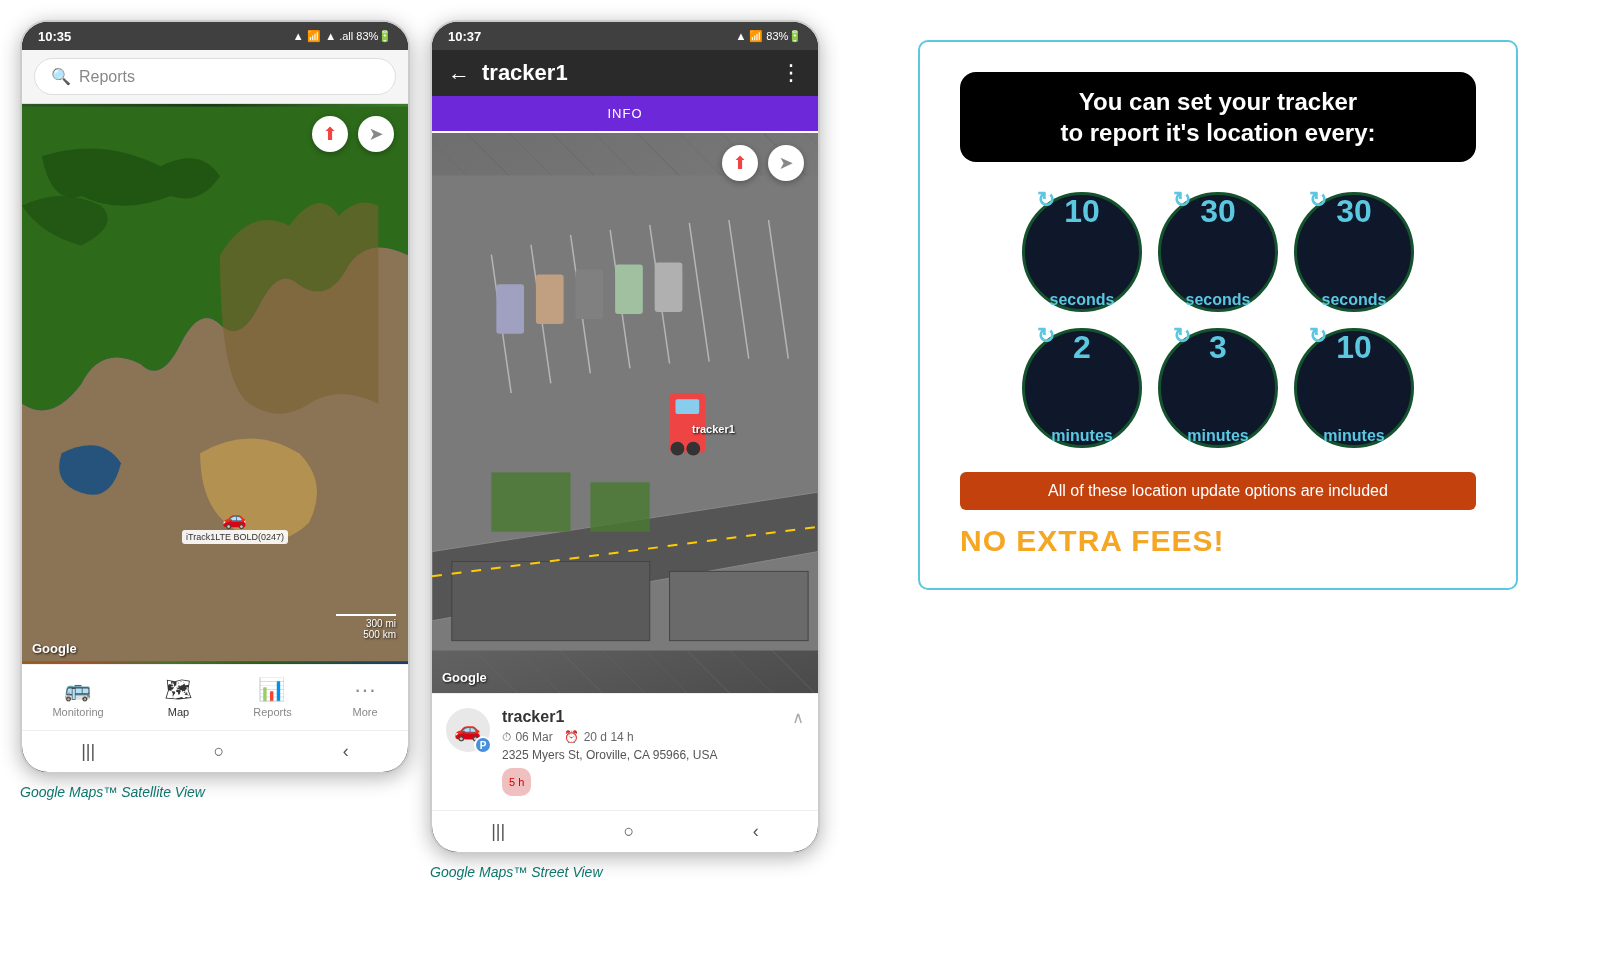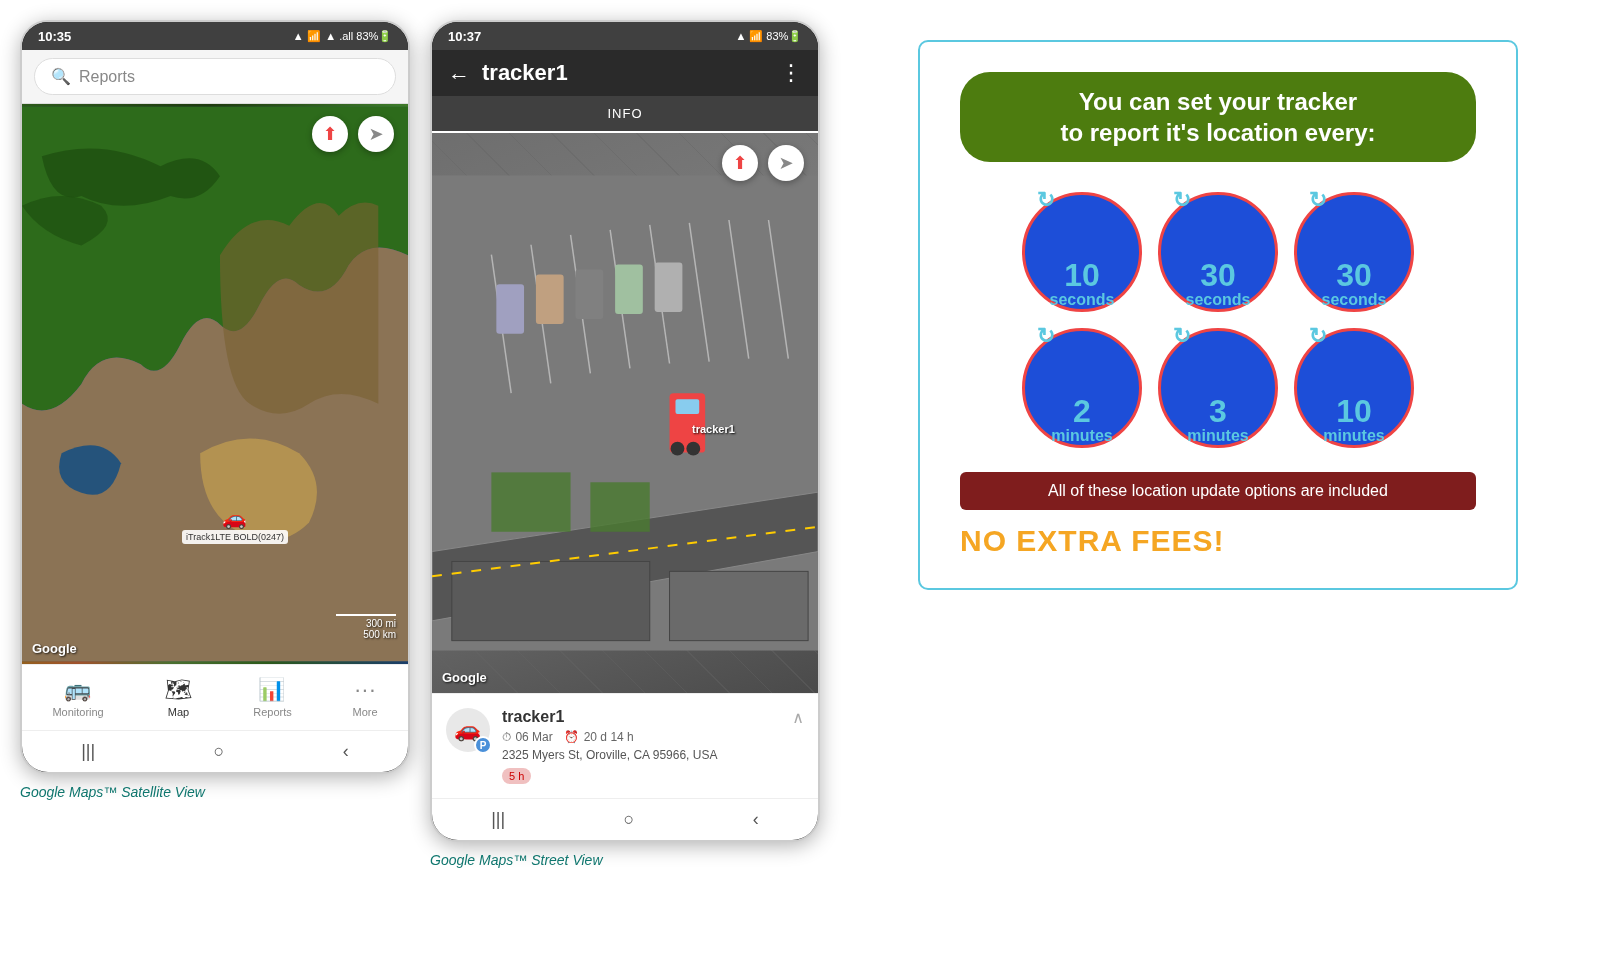--- a/index.html
+++ b/index.html
@@ -216,21 +216,21 @@
       align-items: center;
       padding: 10px 16px;
       gap: 12px;
       color: #fff;
     }
     .app-header .back-btn { font-size: 22px; color: #fff; }
     .app-header .title { font-size: 22px; font-weight: bold; flex: 1; }
     .app-header .menu-btn { font-size: 22px; color: #fff; }
 
     .app-tabs {
-      background: #404040;
+      background: #6d28d9;
       display: flex;
       justify-content: flex-end;
       padding: 0;
     }
     .app-tab {
       flex: 1;
       text-align: center;
       padding: 10px;
       color: #aaa;
       font-size: 13px;
@@ -283,21 +283,21 @@
     .info-content { flex: 1; }
     .info-name { font-size: 16px; font-weight: bold; color: #333; }
     .info-meta { display: flex; gap: 12px; margin-top: 4px; align-items: center; }
     .info-meta-item { display: flex; align-items: center; gap: 4px; font-size: 12px; color: #666; }
     .info-address { font-size: 12px; color: #555; margin-top: 4px; }
     .info-arrow { color: #aaa; font-size: 16px; }
     .info-badge {
       background: #f0c0c0;
       color: #c00;
       font-size: 11px;
-      padding: 2px 7px;
+      padding: 8px 7px;
       border-radius: 10px;
       margin-top: 6px;
       display: inline-block;
     }
 
     
     .caption {
       text-align: left;
       font-size: 14px;
       color: #0f766e;
@@ -323,50 +323,50 @@
     .info-card {
       background: #fff;
       border: 2px solid #5bc8e0;
       border-radius: 10px;
       padding: 30px 40px;
       width: 100%;
       max-width: 600px;
     }
 
     .info-card-headline {
-      background: #4d7c0f;
+      background: #000000;
       color: #fff;
       font-size: 24px;
       font-weight: bold;
       text-align: center;
       padding: 14px 24px;
-      border-radius: 30px;
+      border-radius: 16px;
       margin-bottom: 30px;
       line-height: 1.3;
     }
 
     .intervals-grid {
       display: flex;
       flex-wrap: wrap;
       gap: 16px;
       justify-content: center;
       margin-bottom: 24px;
     }
 
     .interval-circle {
       width: 120px;
       height: 120px;
       border-radius: 50%;
-      border: 3px solid #ef4444;
+      border: 3px solid #14532d;
       display: flex;
       flex-direction: column;
       align-items: center;
-      justify-content: flex-end;
+      justify-content: space-between;
       position: relative;
-      background: #1d4ed8;
+      background: #0f172a;
     }
 
     .interval-circle::before {
       content: '↻';
       position: absolute;
       top: -8px;
       left: 12px;
       font-size: 22px;
       color: #5bc8e0;
       font-weight: bold;
@@ -379,21 +379,21 @@
       line-height: 1;
     }
 
     .interval-unit {
       font-size: 16px;
       color: #5bc8e0;
       font-weight: 600;
     }
 
     .included-banner {
-      background: #7f1d1d;
+      background: #c2410c;
       color: #fff;
       text-align: center;
       padding: 10px 20px;
       border-radius: 6px;
       font-size: 16px;
       margin-bottom: 14px;
     }
 
     .no-fees {
       text-align: left;

